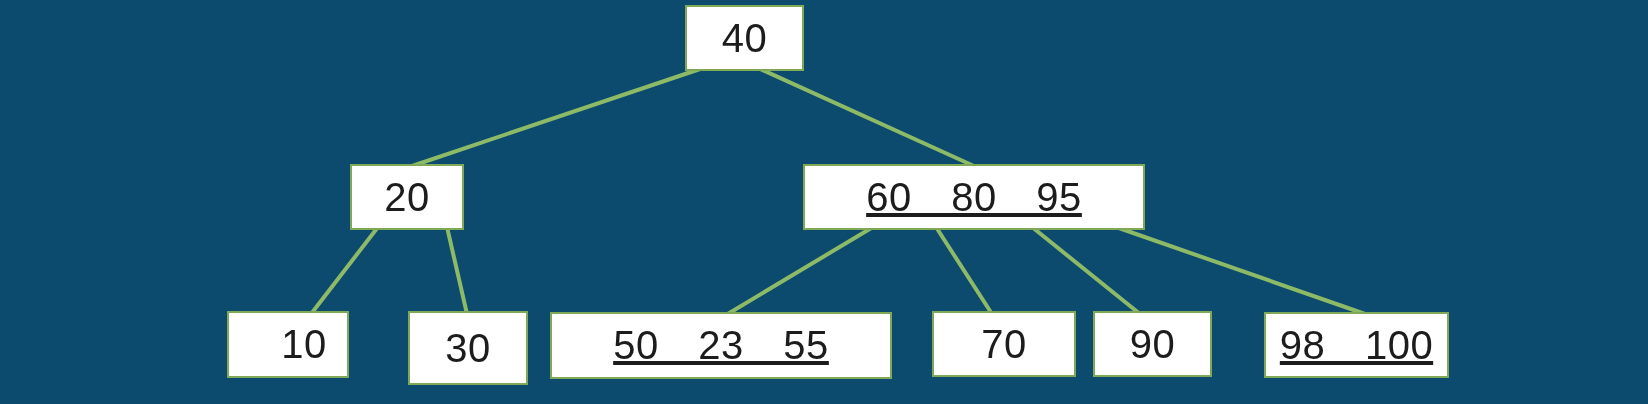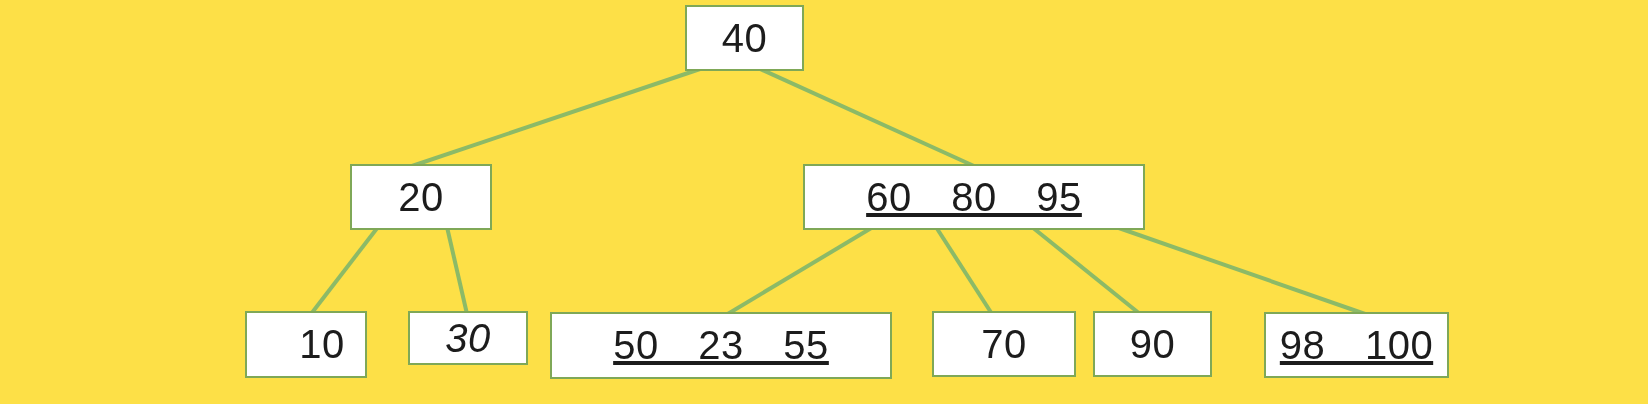--- a/index.html
+++ b/index.html
@@ -4,21 +4,21 @@
 <style>
   html, body {
     margin: 0;
     padding: 0;
     background: #ffffff;
   }
   .canvas {
     position: relative;
     width: 1648px;
     height: 404px;
-    background: #fde047;
+    background: #0c4a6e;
     font-family: "Liberation Sans", sans-serif;
     overflow: hidden;
   }
   .edges-layer {
     position: absolute;
     left: 0;
     top: 0;
     width: 1648px;
     height: 404px;
     z-index: 1;
@@ -36,24 +36,24 @@
     color: #1c1c1c;
     letter-spacing: 0.5px;
     white-space: pre;
   }
   .node.multi {
     word-spacing: 28px;
     text-decoration: underline;
   }
   
   #node-40      { left: 685px;  top: 5px;   width: 119px; height: 66px; }
-  #node-20      { left: 350px;  top: 164px; width: 142px; height: 66px; }
+  #node-20      { left: 350px;  top: 164px; width: 114px; height: 66px; }
   #node-608095  { left: 803px;  top: 164px; width: 342px; height: 66px; }
-  #node-10      { left: 245px;  top: 311px; width: 122px; height: 67px; padding-left: 32px; }
-  #node-30      { left: 408px;  top: 311px; width: 120px; height: 54px; font-style: italic; }
+  #node-10      { left: 227px;  top: 311px; width: 122px; height: 67px; padding-left: 32px; }
+  #node-30      { left: 408px;  top: 311px; width: 120px; height: 74px; }
   #node-505255  { left: 550px;  top: 312px; width: 342px; height: 67px; }
   #node-70      { left: 932px;  top: 311px; width: 144px; height: 66px; }
   #node-90      { left: 1093px; top: 311px; width: 119px; height: 66px; }
   #node-98100   { left: 1264px; top: 312px; width: 185px; height: 66px; }
 </style>
 </head>
 <body>
 
 <div class="canvas">
 

